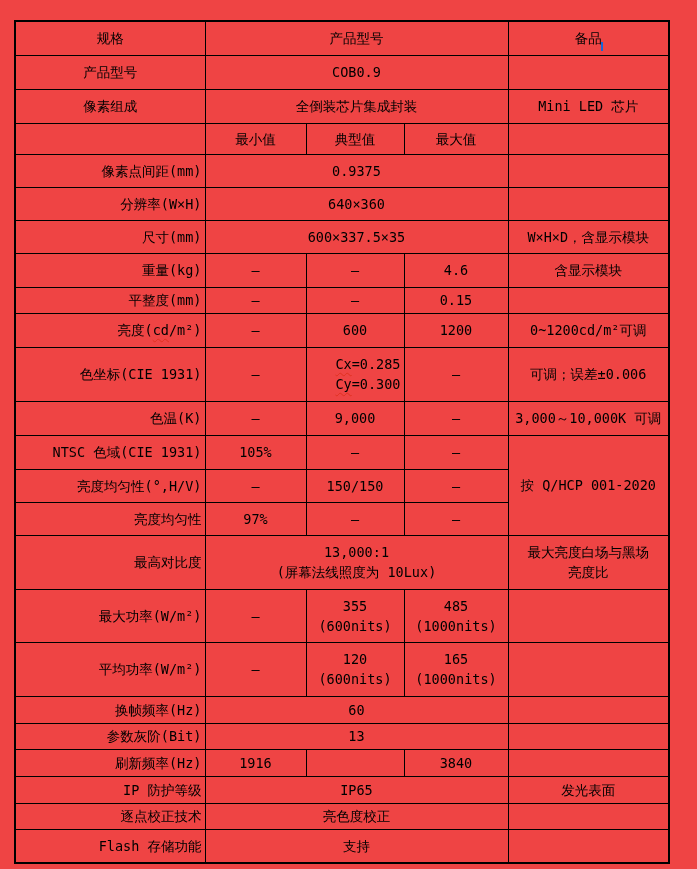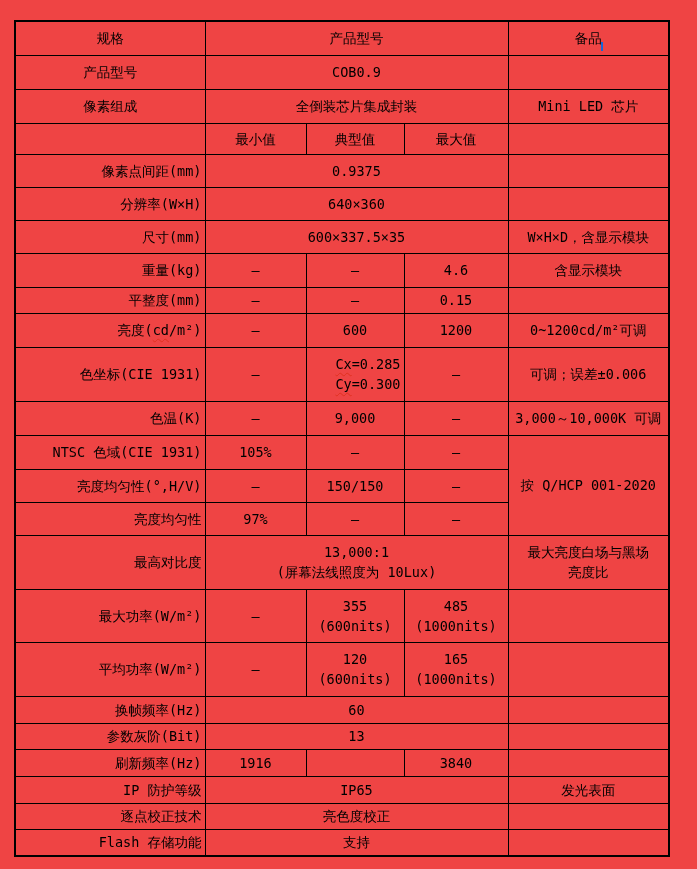--- a/index.html
+++ b/index.html
@@ -366,21 +366,21 @@
           <td class="left">
             <div class="line">逐点校正技术</div>
           </td>
           <td colspan="3" class="center">
             <div class="line">亮色度校正</div>
           </td>
           <td class="center">
             <div class="line"></div>
           </td>
         </tr>
-        <tr style="height: 27px;">
+        <tr style="height: 34px;">
           <td class="left">
             <div class="line">Flash 存储功能</div>
           </td>
           <td colspan="3" class="center">
             <div class="line">支持</div>
           </td>
           <td class="center">
             <div class="line"></div>
           </td>
         </tr>

